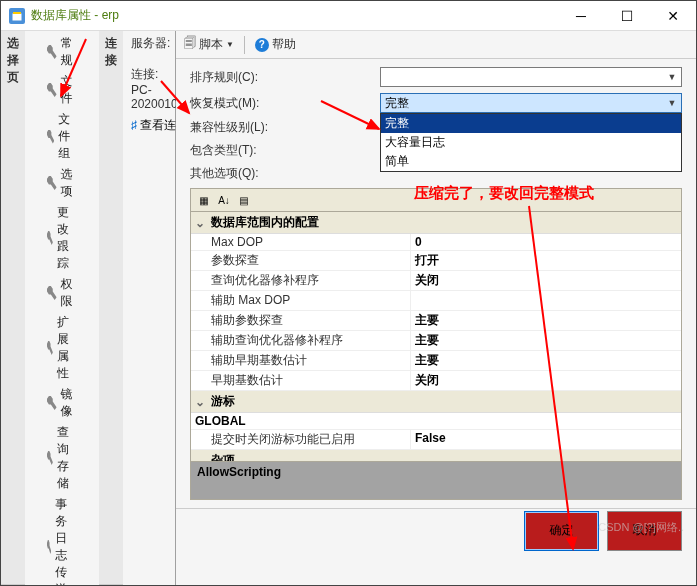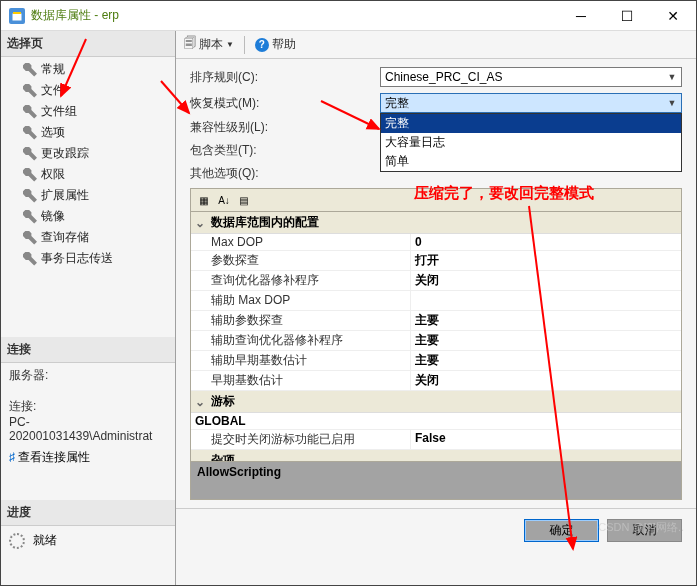--- a/index.html
+++ b/index.html
@@ -4,21 +4,21 @@
 <style>
 *{box-sizing:border-box;font-family:"Microsoft YaHei","SimSun",Arial,sans-serif;font-size:12px}
 body{margin:0;background:#fff}
 .window{width:697px;height:586px;border:1px solid #444;display:flex;flex-direction:column;background:#f0f0f0;position:relative}
 .titlebar{height:30px;background:#fff;display:flex;align-items:center;padding-left:8px;border-bottom:1px solid #ddd}
 .title-icon{width:16px;height:16px;background:#4a90d9;border-radius:2px;margin-right:6px;display:inline-flex;align-items:center;justify-content:center}
 .title-text{flex:1;color:#4d7c0f}
 .win-btns{display:flex}
 .win-btn{width:46px;height:30px;display:flex;align-items:center;justify-content:center;cursor:pointer;font-size:14px}
 .body{flex:1;display:flex;overflow:hidden}
-.left{width:175px;border-right:1px solid #a0a0a0;background:#f5f5f5;display:flex;flex-direction:column}
+.left{width:175px;border-right:1px solid #a0a0a0;background:#f5f5f5;display:flex;flex-direction:row}
 .section-hdr{background:#e8e8e8;border-bottom:1px solid #ccc;padding:4px 6px;font-weight:bold;color:#333}
 .nav-list{padding:2px 0}
 .nav-item{display:flex;align-items:center;padding:2px 22px;cursor:pointer;color:#222}
 .nav-icon{width:14px;height:14px;margin-right:4px;display:inline-block}
 .wrench{background:#888;clip-path:polygon(20% 0,40% 0,60% 20%,60% 40%,100% 80%,80% 100%,40% 60%,20% 60%,0 40%,0 20%)}
 .spacer{flex:1}
 .conn-body{padding:4px 8px;font-size:12px;color:#333}
 .conn-link{color:#000000;cursor:pointer;display:inline-block}
 .conn-icon{color:#0066cc;margin-right:3px}
 .progress-body{padding:6px 8px;display:flex;align-items:center}
@@ -41,21 +41,21 @@
 .prop-toolbar{height:24px;background:#ece9d8;border:1px solid #aca899;display:flex;align-items:center;padding:0 4px;gap:2px}
 .prop-btn{width:18px;height:18px;border:1px solid transparent;display:flex;align-items:center;justify-content:center;cursor:pointer;font-size:10px}
 .grid{border:1px solid #aca899;border-top:none;background:#fff;height:250px;overflow:auto}
 .grid-group{background:#ece9d8;padding:2px 4px;font-weight:bold;display:flex;align-items:center;border-bottom:1px solid #ddd}
 .grid-expand{width:12px;margin-right:4px;color:#666;cursor:pointer}
 .grid-row{display:flex;border-bottom:1px solid #eee}
 .grid-key{width:220px;padding:1px 4px 1px 20px;color:#333;border-right:1px solid #eee}
 .grid-val{flex:1;padding:1px 4px;font-weight:bold;color:#000}
 .grid-desc{border:1px solid #aca899;border-top:none;background:#a3a3a3;padding:3px 6px;height:38px;font-weight:bold}
 .footer{height:44px;border-top:1px solid #ccc;display:flex;align-items:center;justify-content:flex-end;padding:0 14px;gap:8px}
-.btn{min-width:75px;height:23px;border:1px solid #888;background:#a3a3a3;cursor:pointer;display:flex;align-items:center;justify-content:center}
+.btn{min-width:75px;height:40px;border:1px solid #888;background:#b91c1c;cursor:pointer;display:flex;align-items:center;justify-content:center}
 .btn.primary{border-color:#0066cc;box-shadow:0 0 0 1px #99ccff inset}
 .annot{position:absolute;pointer-events:none;z-index:100}
 .arrow-line{stroke:#ff0000;stroke-width:2;fill:none}
 .arrow-head{fill:#ff0000}
 .annot-text{color:#ff0000;font-size:15px;font-weight:bold}
 .watermark{position:absolute;right:12px;bottom:50px;color:#ccc;font-size:11px;opacity:0.6}
 </style>
 </head>
 <body>
 
@@ -150,21 +150,20 @@
           <span class="help-icon">?</span>
           <span>帮助</span>
         </div>
       </div>
 
       <div class="form-area">
         <div class="form-row">
           <div class="form-label">排序规则(C):</div>
           <div class="form-field">
             <div class="combo">
-                <span>Chinese_PRC_CI_AS</span>
                 <span class="combo-arrow">▼</span>
               </div>
           </div>
         </div>
         <div class="form-row">
           <div class="form-label">恢复模式(M):</div>
           <div class="form-field">
             <div class="combo hl">
                 <span>完整</span>
                 <span class="combo-arrow">▼</span>

